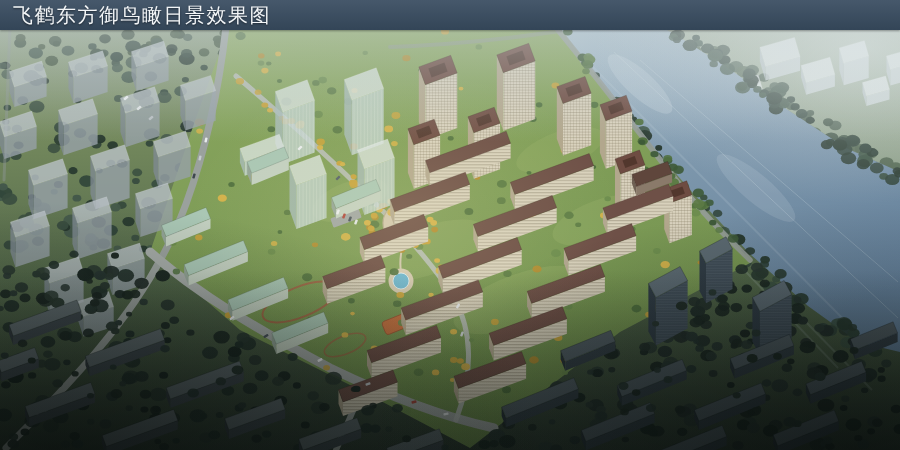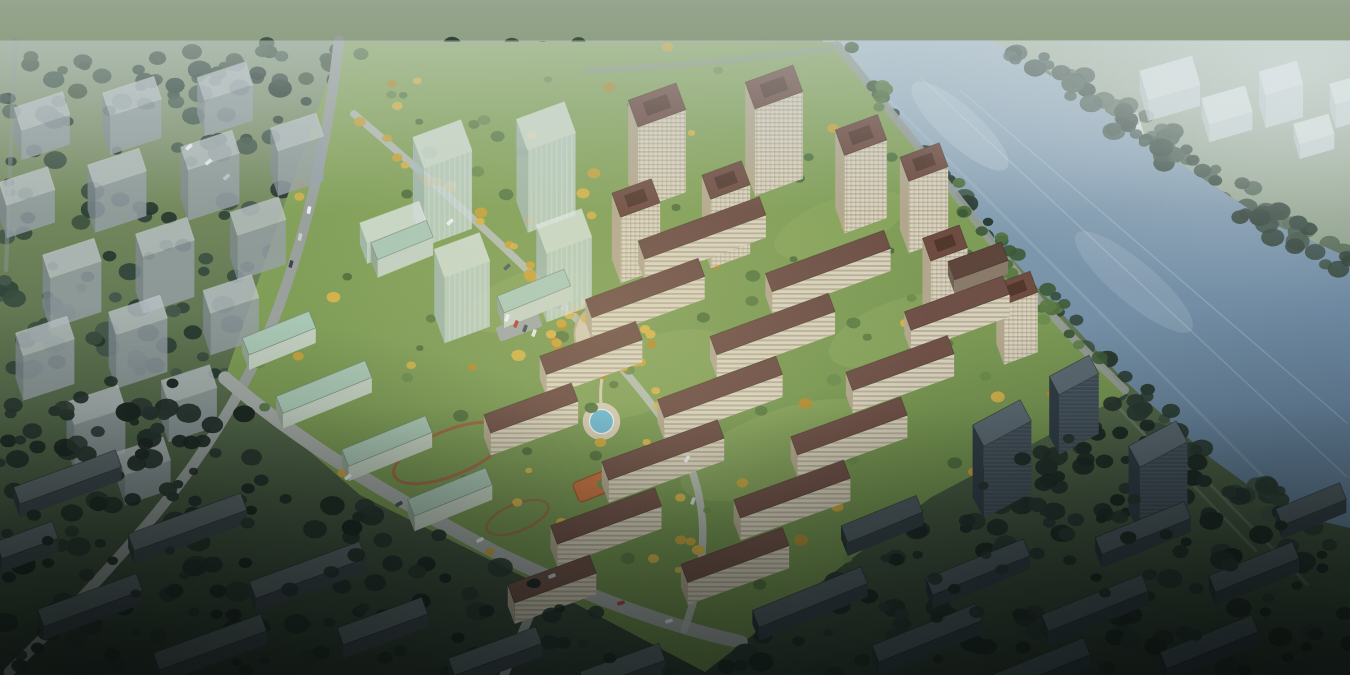--- a/index.html
+++ b/index.html
@@ -1513,13 +1513,16 @@
     <g id="lyr-fx">
         <rect x="190" y="70" width="430" height="290" fill="url(#gGlow)"></rect>
         <rect x="0" y="27" width="900" height="115" fill="url(#gTopHaze)"></rect>
         <rect x="450" y="27" width="450" height="260" fill="url(#gNE)"></rect>
         <rect x="0" y="270" width="900" height="180" fill="url(#gBottom)"></rect>
         <rect x="0" y="0" width="900" height="450" fill="url(#gBL)"></rect>
         <rect x="0" y="0" width="900" height="450" fill="url(#gBR)"></rect>
       </g>
   </svg>
 
+  <div class="titlebar">
+    <span class="title">飞鹤东方御鸟瞰日景效果图</span>
+  </div>
 </div>
 
 </body></html>

